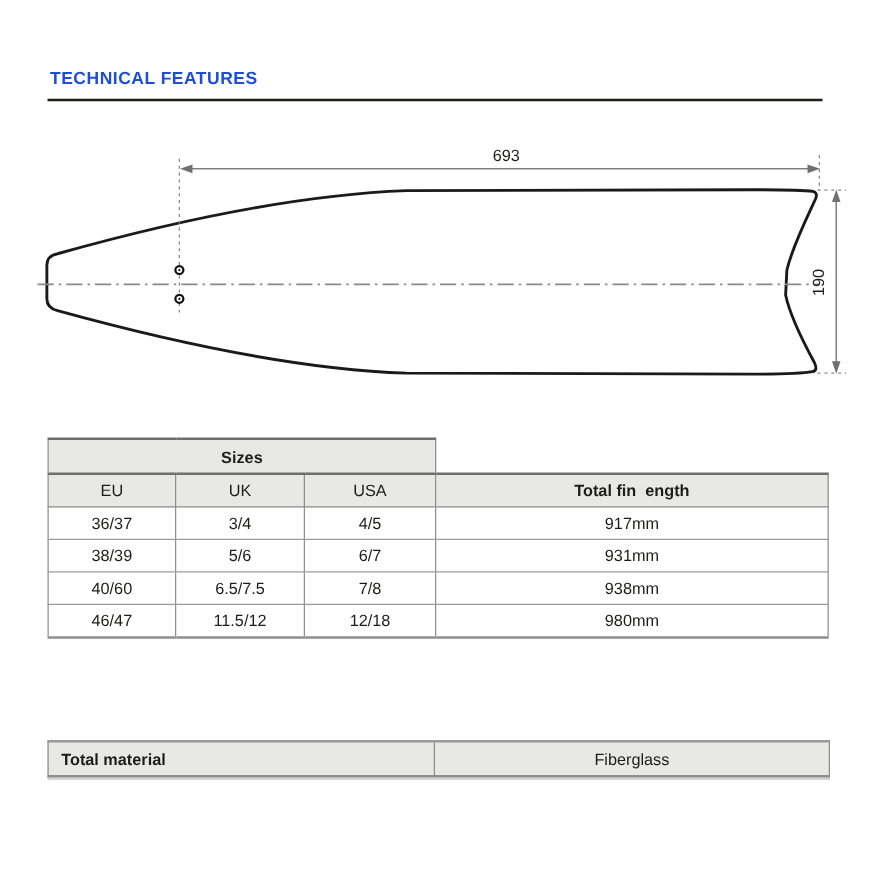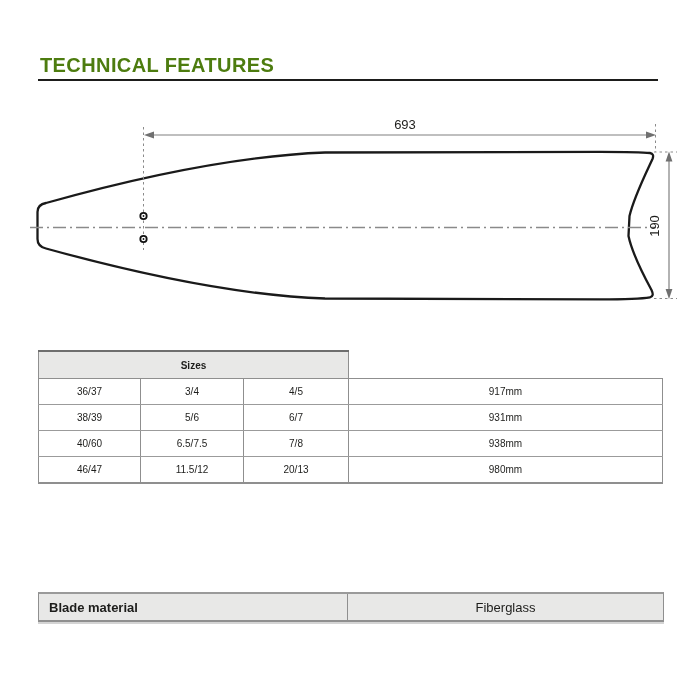--- a/index.html
+++ b/index.html
@@ -2,32 +2,32 @@
 <html><head>
 <meta charset="utf-8">
 <style>
   html,body{margin:0;padding:0;}
   body{
     width:700px;height:700px;position:relative;background:#ffffff;
     font-family:"Liberation Sans","DejaVu Sans",sans-serif;color:#1d1d1b;
     overflow:hidden;
   }
   .page-title{
-    position:absolute;left:40px;top:54px;font-size:20px;font-weight:700;
-    letter-spacing:.4px;color:#4d7c0f;
+    position:absolute;left:40px;top:54px;font-size:14px;font-weight:700;
+    letter-spacing:.4px;color:#1d4ed8;
   }
   .title-rule{
     position:absolute;left:38px;top:79px;width:620px;height:2px;background:#1d1d1b;
   }
   .drawing-svg{position:absolute;left:0;top:0;}
   .dim-text{font-size:13px;fill:#1d1d1b;font-family:"Liberation Sans","DejaVu Sans",sans-serif;}
 
   table.spec-table{
     position:absolute;left:38px;top:350px;width:624px;border-collapse:collapse;
-    table-layout:fixed;font-size:10px;color:#1d1d1b;text-align:center;
+    table-layout:fixed;font-size:13px;color:#1d1d1b;text-align:center;
   }
   table.spec-table td{border:1px solid #8f8f8f;height:25px;padding:0;line-height:25px;}
   tr.group-row td.sizes-cell{
     background:#e8e8e7;font-weight:700;border-top:2px solid #6e6e6e;height:26px;
   }
   tr.group-row td.blank-cell{border:none;background:transparent;}
   tr.head-row td{
     background:#e8e8e7;border-top:2px solid #6e6e6e;height:25px;
   }
   tr.head-row td.total-head{font-weight:700;white-space:pre;}
@@ -105,20 +105,26 @@
       <col style="width:102px">
       <col style="width:103px">
       <col style="width:105px">
       <col style="width:314px">
     </colgroup>
   <tbody>
     <tr class="group-row">
       <td class="sizes-cell" colspan="3">Sizes</td>
       <td class="blank-cell"></td>
     </tr>
+    <tr class="head-row">
+      <td>EU</td>
+      <td>UK</td>
+      <td>USA</td>
+      <td class="total-head">Total fin  ength</td>
+    </tr>
   </tbody>
   <tbody class="data-rows">
     <tr>
       <td>36/37</td>
       <td>3/4</td>
       <td>4/5</td>
       <td>917mm</td>
     </tr>
     <tr>
       <td>38/39</td>
@@ -128,22 +134,22 @@
     </tr>
     <tr>
       <td>40/60</td>
       <td>6.5/7.5</td>
       <td>7/8</td>
       <td>938mm</td>
     </tr>
     <tr>
       <td>46/47</td>
       <td>11.5/12</td>
-      <td>20/13</td>
+      <td>12/18</td>
       <td>980mm</td>
     </tr>
   </tbody>
 </table>
 
 <div class="blade-row">
-  <div class="blade-label">Blade material</div>
+  <div class="blade-label">Total material</div>
   <div class="blade-value">Fiberglass</div>
 </div>
 
 </body></html>

